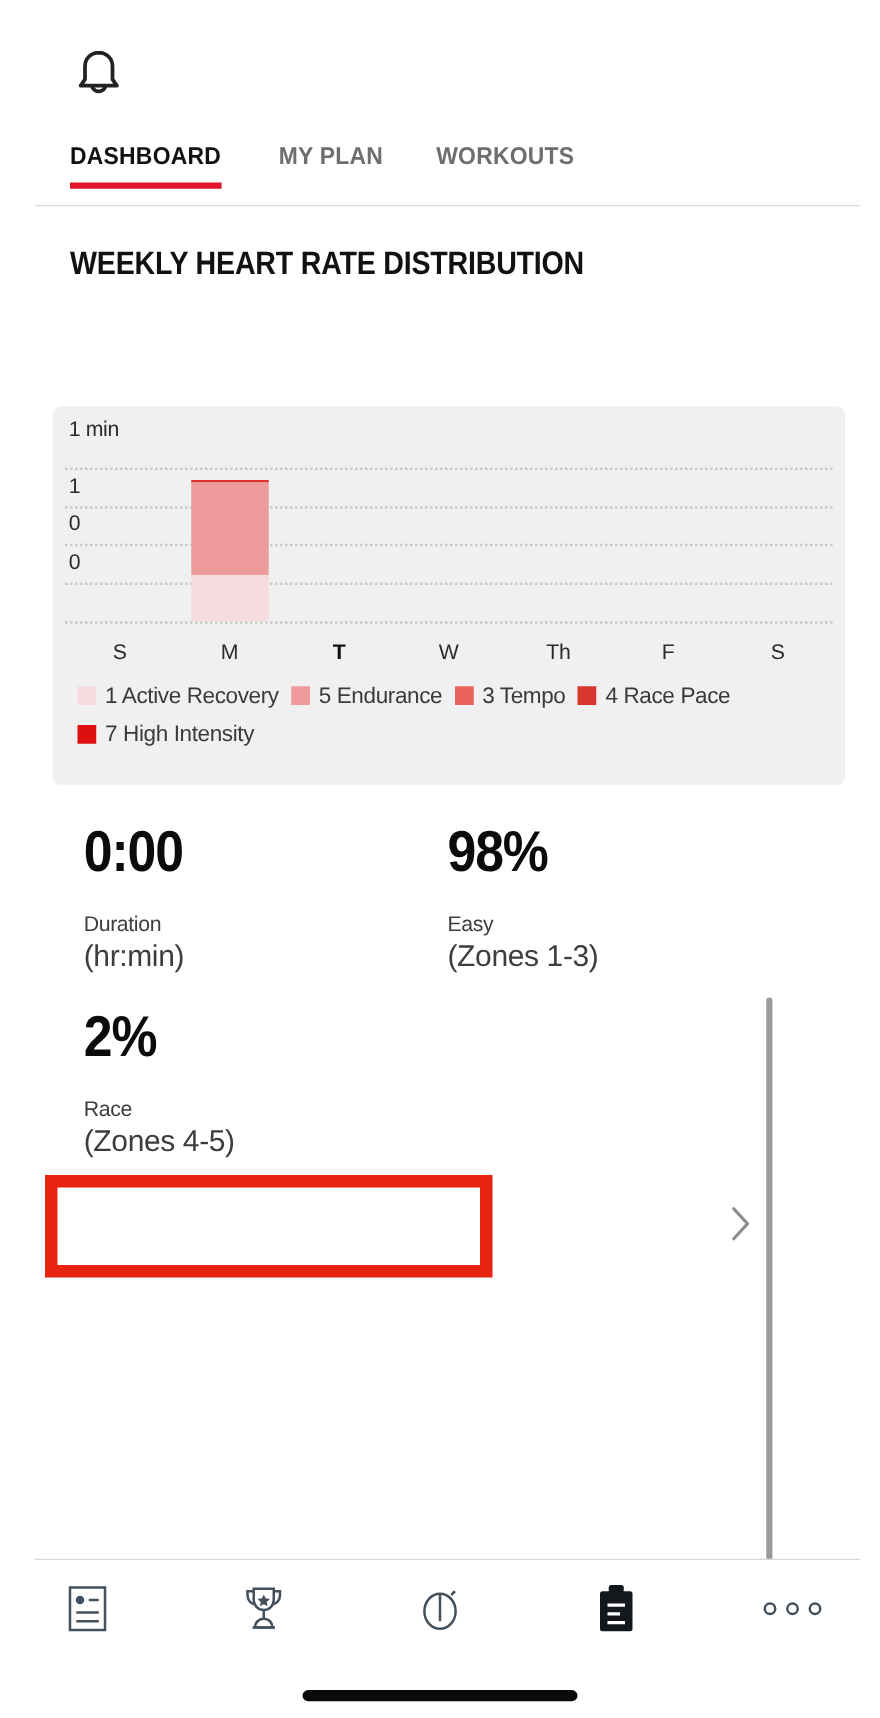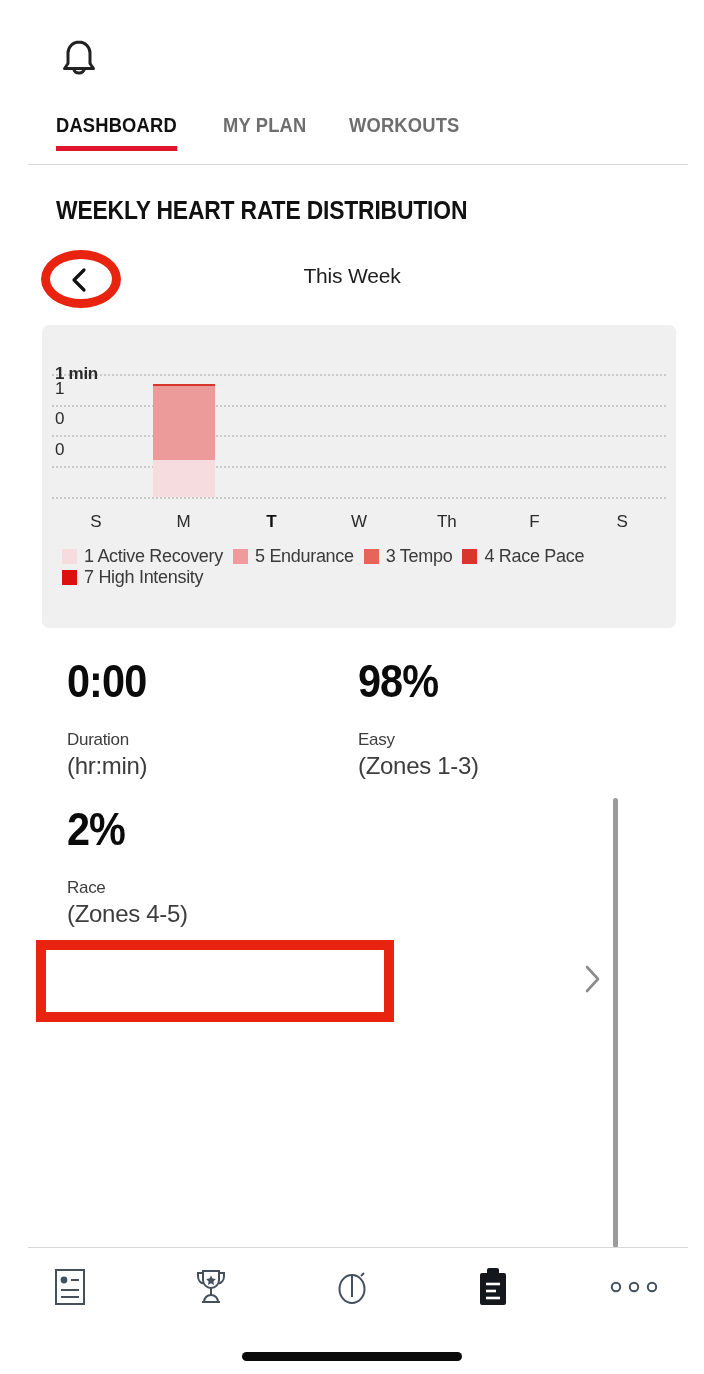--- a/index.html
+++ b/index.html
@@ -208,20 +208,21 @@
   .xlabel.today { font-weight: 700; color: #111111; }
 
   .legend {
     position: absolute;
     left: 20px;
     right: 14px;
     top: 221px;
     display: flex;
     flex-wrap: wrap;
     align-content: flex-start;
+    row-gap: 10px;
   }
   .legend-item {
     display: flex;
     align-items: center;
     margin-right: 10px;
     white-space: nowrap;
   }
   .legend-swatch {
     width: 15px;
     height: 15px;
@@ -372,43 +373,32 @@
 
   <div class="tabbar">
     <div class="tab active">DASHBOARD</div>
     <div class="tab">MY PLAN</div>
     <div class="tab">WORKOUTS</div>
   </div>
   <div class="tabs-rule"></div>
 
   <div class="section-title">WEEKLY HEART RATE DISTRIBUTION</div>
 
-  <div class="week-nav">
-    <div class="back-btn">
-      <span>
-        <svg width="26" height="30" viewBox="0 0 26 30">
-          <polyline points="17,5 7,15 17,25" fill="none" stroke="#111" stroke-width="3.2" stroke-linecap="round" stroke-linejoin="round"></polyline>
-        </svg>
-      </span>
-    </div>
-    <div class="annot-ring"></div>
-    <div class="week-label">This Week</div>
-  </div>
 
   <div class="chart-card">
     <div class="plot">
       <div id="gridlines">
           <div class="grid-line" style="top: 48.8px;"></div>
           <div class="grid-line" style="top: 79.6px;"></div>
           <div class="grid-line" style="top: 110.4px;"></div>
           <div class="grid-line" style="top: 141.2px;"></div>
           <div class="grid-line" style="top: 172px;"></div>
         </div>
       <div id="yticks">
-          <div class="ytick" style="top: 39px; font-weight: bold;">1 min</div>
+          <div class="ytick" style="top: 9px;">1 min</div>
           <div class="ytick" style="top: 53.6px;">1</div>
           <div class="ytick" style="top: 84.4px;">0</div>
           <div class="ytick" style="top: 115.2px;">0</div>
         </div>
       <div class="bars" id="bars" style="height: 172px;">
           <div class="bar-col">
             <div class="bar-stack"></div>
           </div>
           <div class="bar-col">
             <div class="bar-stack">

